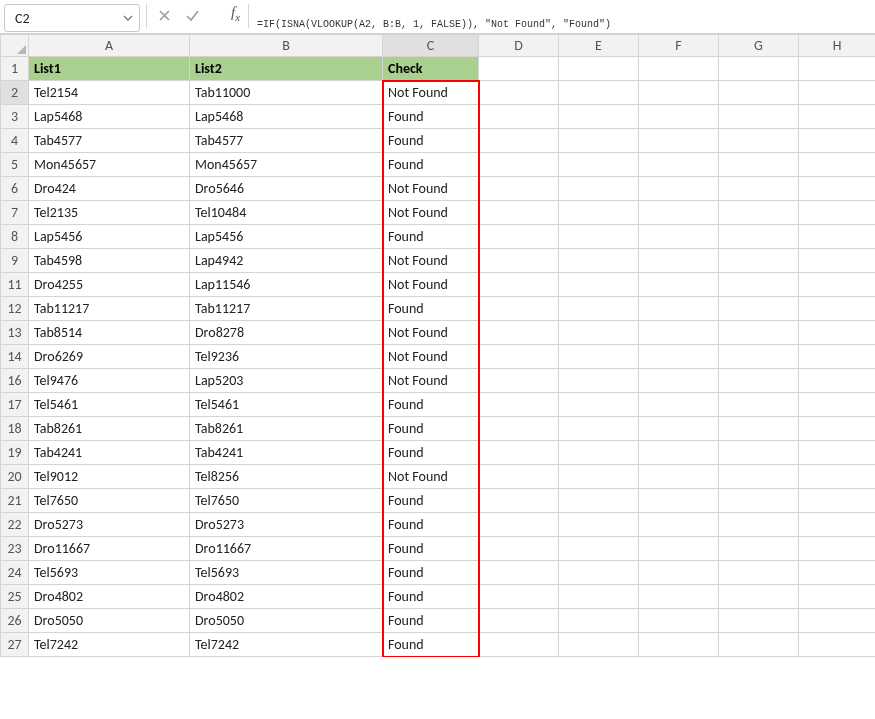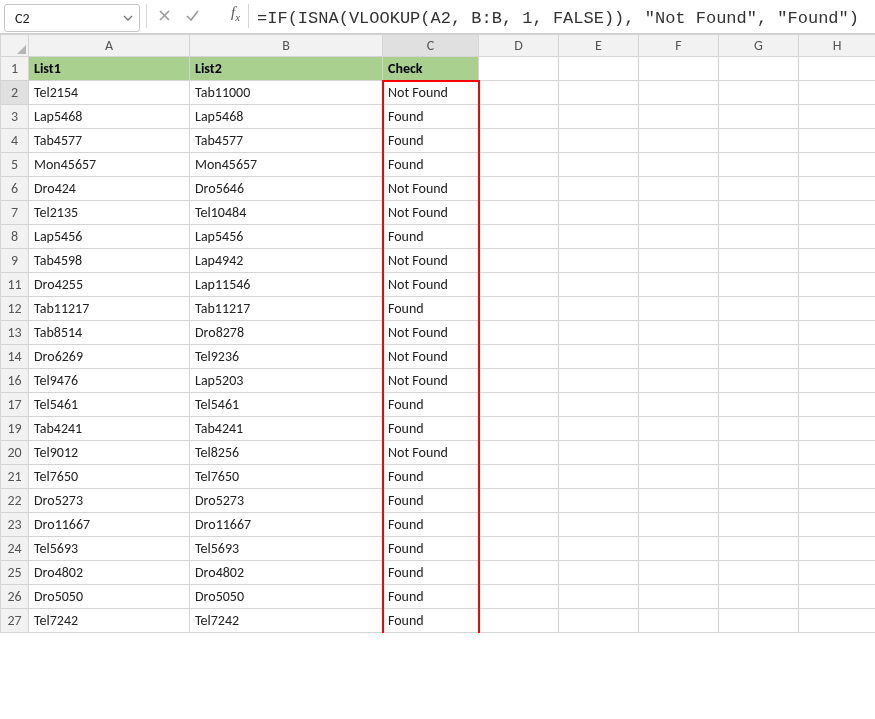--- a/index.html
+++ b/index.html
@@ -53,23 +53,24 @@
     color: #555;
     padding: 0 2px;
     margin-left: 20px;
   }
   .formula-input {
     flex: 1;
     border: none;
     outline: none;
     height: 26px;
     font-family: Consolas, "Courier New", monospace;
-    font-size: 17px;
+    font-size: 10px;
     color: #333;
     background: transparent;
+    margin-top: 6px;
   }
   .grid-wrap {
     position: relative;
     width: 875px;
   }
   table.sheet {
     border-collapse: collapse;
     table-layout: fixed;
     width: 875px;
   }
@@ -354,20 +355,31 @@
           <td>Tel5461</td>
           <td>Tel5461</td>
           <td>Found</td>
           <td></td>
           <td></td>
           <td></td>
           <td></td>
           <td></td>
         </tr>
         <tr>
+          <th class="rowhdr">18</th>
+          <td>Tab8261</td>
+          <td>Tab8261</td>
+          <td>Found</td>
+          <td></td>
+          <td></td>
+          <td></td>
+          <td></td>
+          <td></td>
+        </tr>
+        <tr>
           <th class="rowhdr">19</th>
           <td>Tab4241</td>
           <td>Tab4241</td>
           <td>Found</td>
           <td></td>
           <td></td>
           <td></td>
           <td></td>
           <td></td>
         </tr>

